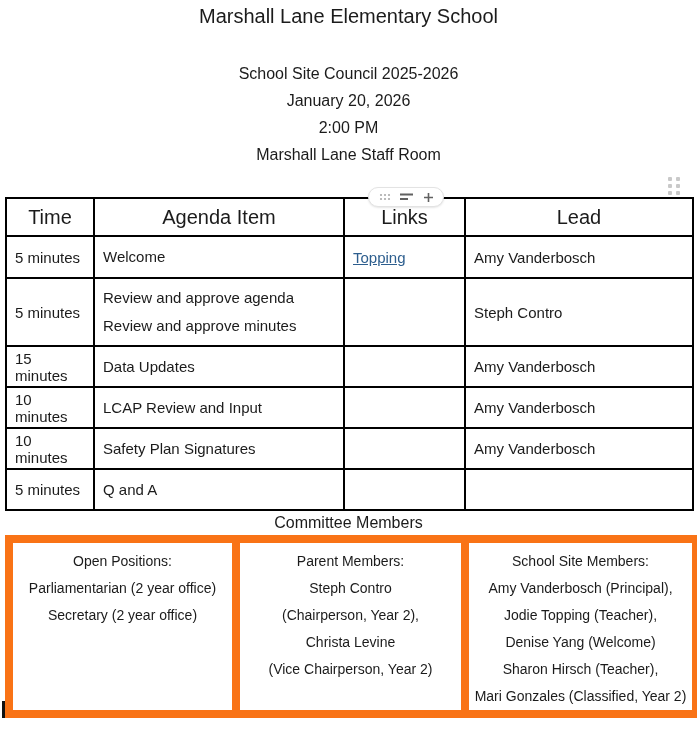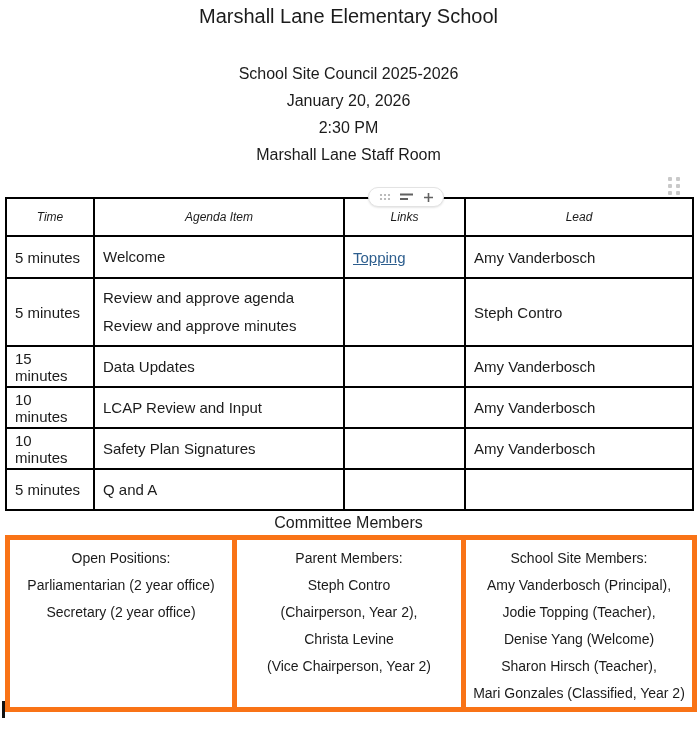--- a/index.html
+++ b/index.html
@@ -11,36 +11,36 @@
   .doc-title{position:absolute;top:6px;left:0;width:697px;font-size:20px;line-height:20px;}
   .subtitles{position:absolute;top:60px;left:0;width:697px;font-size:16px;line-height:27px;}
   .subtitles div{height:27px;}
 
   
   table.agenda{
     position:absolute;top:197px;left:5px;width:687px;
     border-collapse:collapse;table-layout:fixed;
   }
   table.agenda th, table.agenda td{border:2px solid #000;}
-  table.agenda th{font-weight:400;font-size:12px;text-align:center;padding:0;font-style:italic;}
+  table.agenda th{font-weight:400;font-size:20px;text-align:center;padding:0;}
   table.agenda td{font-size:15px;text-align:left;padding:2px 6px 2px 8px;vertical-align:middle;}
   tr.hrow{height:38px;}
   tr.r0{height:42px;} tr.r1{height:68px;} tr.r2{height:41px;}
   tr.r3{height:41px;} tr.r4{height:41px;} tr.r5{height:41px;}
   .item-line{line-height:28px;}
   a.doclink{color:#2d5e8e;text-decoration:underline;cursor:pointer;}
 
   
   .committee-heading{position:absolute;top:511px;left:0;width:697px;font-size:16px;line-height:24px;}
   table.committee{
     position:absolute;top:535px;left:5px;width:687px;height:165px;
     border-collapse:collapse;table-layout:fixed;
   }
   table.committee td{
-    border:5px solid #f97316;vertical-align:top;text-align:center;
+    border:8px solid #f97316;vertical-align:top;text-align:center;
     font-size:14px;line-height:27px;padding:5px 4px 0 4px;
   }
 
   
   .pill{
     position:absolute;top:187px;left:368px;width:74px;height:18px;
     background:#fff;border:1px solid #e3e3e3;border-radius:10px;
     box-shadow:0 1px 2px rgba(0,0,0,.10);
     display:flex;align-items:center;justify-content:center;gap:9px;z-index:5;
   }
@@ -53,21 +53,21 @@
   .caret{position:absolute;top:701px;left:2px;width:3px;height:17px;background:#121212;}
 </style>
 </head>
 <body>
 
 <div class="doc-title center">Marshall Lane Elementary School</div>
 
 <div class="subtitles center">
   <div>School Site Council 2025-2026</div>
   <div>January 20, 2026</div>
-  <div>2:30 PM</div>
+  <div>2:00 PM</div>
   <div>Marshall Lane Staff Room</div>
 </div>
 
 <div class="pill">
   <span>
     <svg width="12" height="8" viewBox="0 0 12 8">
       <circle cx="2" cy="2" r="1.1" fill="#ababab"></circle>
         <circle cx="6" cy="2" r="1.1" fill="#ababab"></circle>
         <circle cx="10" cy="2" r="1.1" fill="#ababab"></circle>
       <circle cx="2" cy="6" r="1.1" fill="#ababab"></circle>

